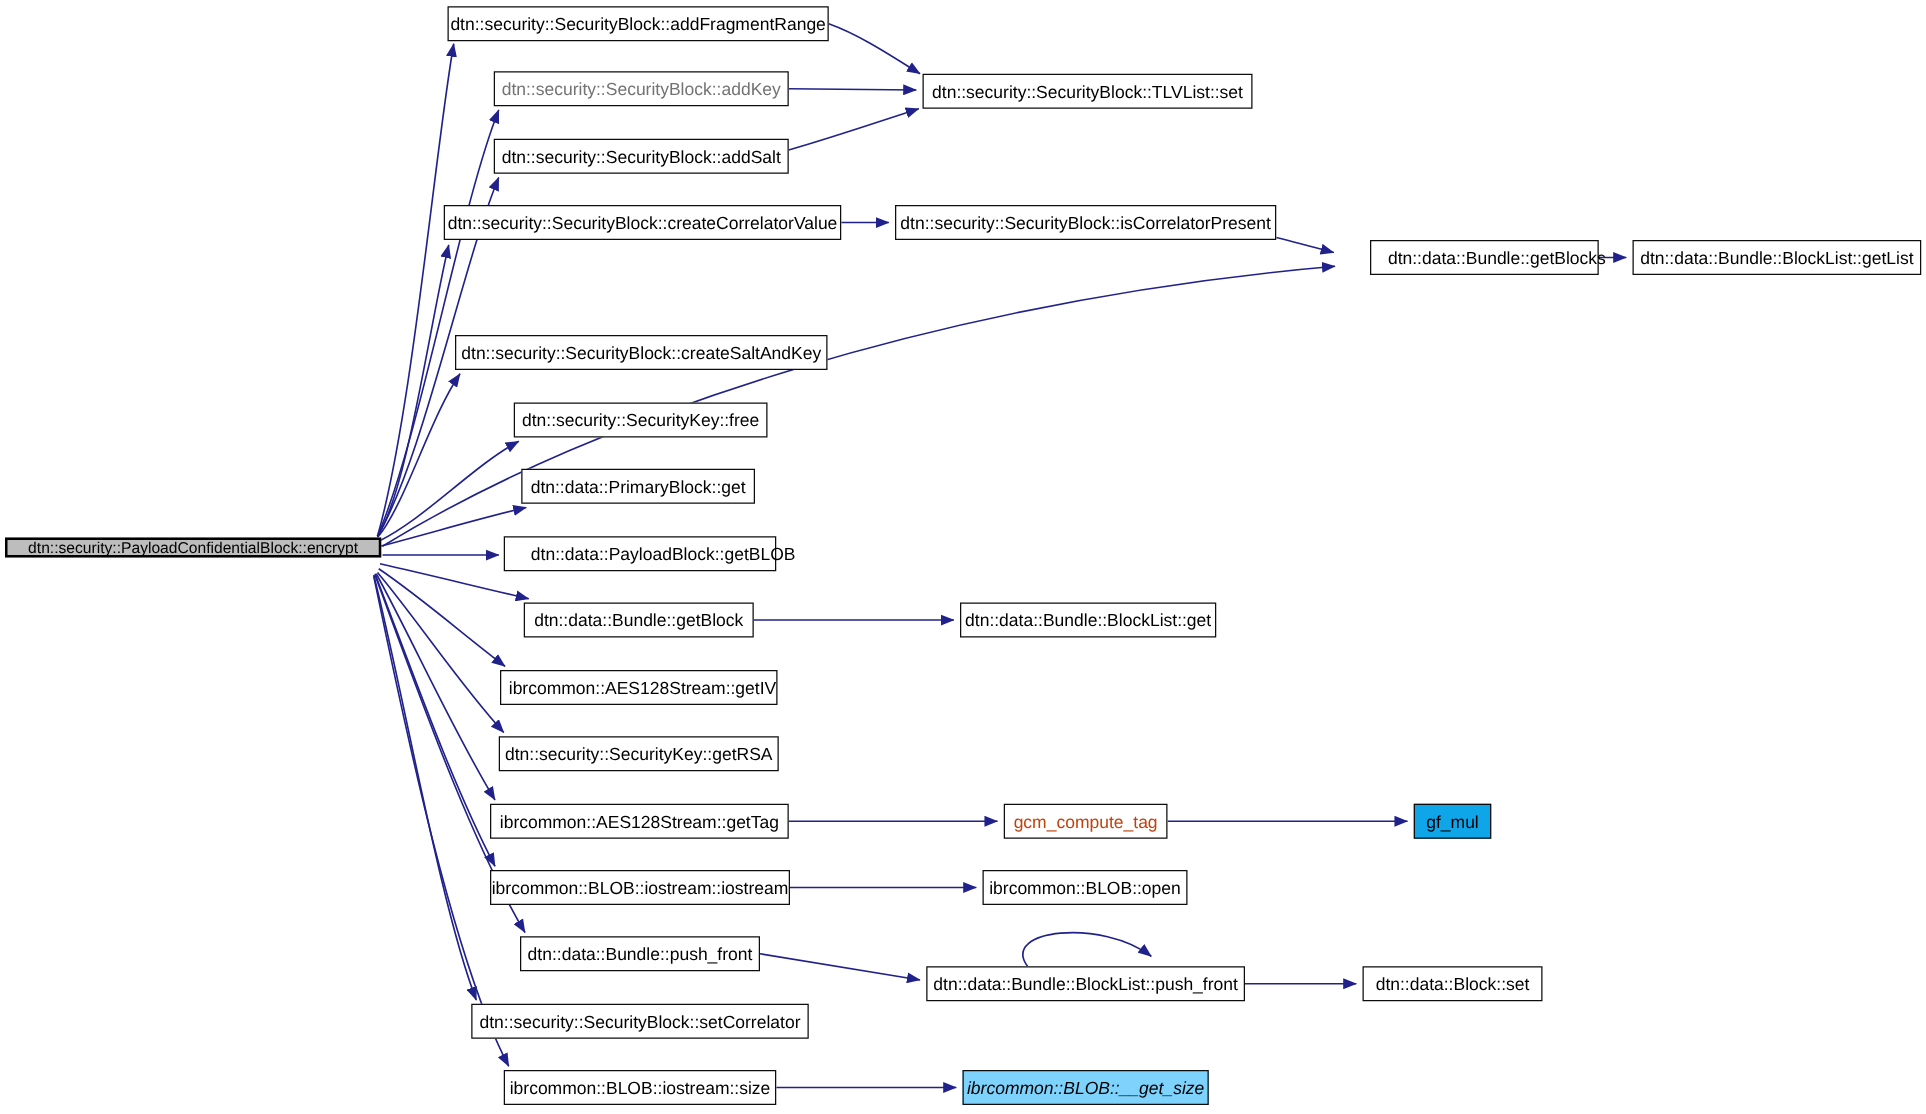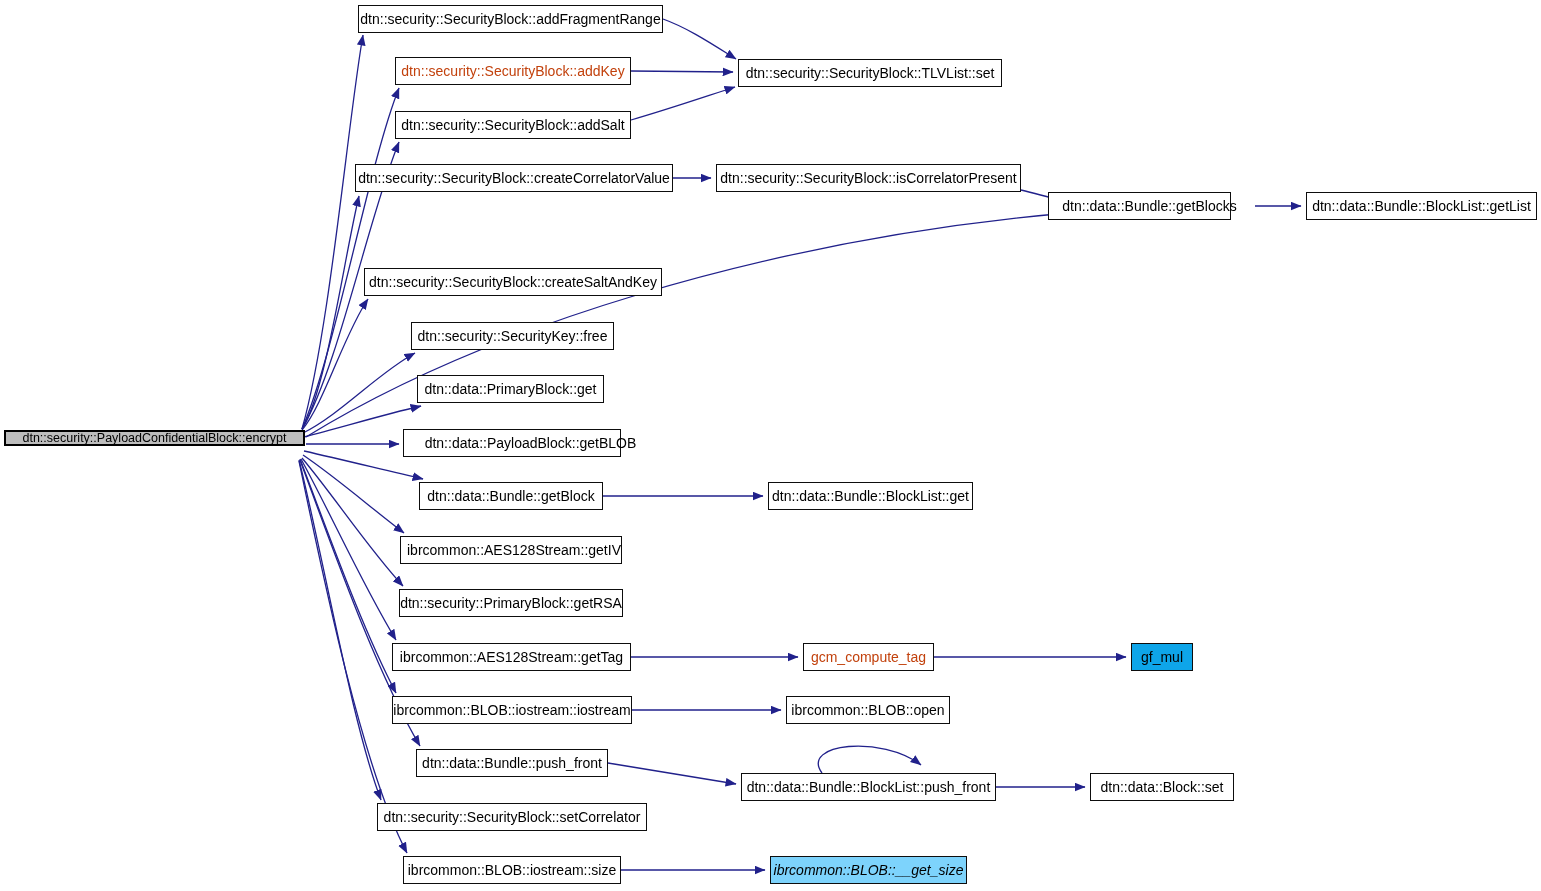--- a/index.html
+++ b/index.html
@@ -81,38 +81,38 @@
         <path d="M632,710 L781,710" class="edge" stroke="#21218b" marker-end="url(#arrowhead)"></path>
         <path d="M608,763 C651,770 694,777 736,784" class="edge" stroke="#21218b" marker-end="url(#arrowhead)"></path>
         <path d="M822,773 C800,743 882,735 921,765" class="edge" stroke="#21218b" marker-end="url(#arrowhead)"></path>
         <path d="M996,787 L1085,787" class="edge" stroke="#21218b" marker-end="url(#arrowhead)"></path>
         <path d="M621,870 L765,870" class="edge" stroke="#21218b" marker-end="url(#arrowhead)"></path>
       </g>
   </svg>
   <div id="node-layer">
       <div class="node root" style="left: 4px; top: 430px; width: 301px; height: 16px; background: rgb(189, 189, 189); border-color: rgb(0, 0, 0); color: rgb(0, 0, 0);">dtn::security::PayloadConfidentialBlock::encrypt</div>
       <div class="node" style="left: 358px; top: 5px; width: 305px; height: 28px; background: rgb(255, 255, 255); border-color: rgb(13, 13, 13); color: rgb(0, 0, 0);">dtn::security::SecurityBlock::addFragmentRange</div>
-      <div class="node" style="left: 395px; top: 57px; width: 236px; height: 28px; background: rgb(255, 255, 255); border-color: rgb(13, 13, 13); color: #c2410c;">dtn::security::SecurityBlock::addKey</div>
+      <div class="node" style="left: 395px; top: 57px; width: 236px; height: 28px; background: rgb(255, 255, 255); border-color: rgb(13, 13, 13); color: #737373;">dtn::security::SecurityBlock::addKey</div>
       <div class="node" style="left: 395px; top: 111px; width: 236px; height: 28px; background: rgb(255, 255, 255); border-color: rgb(13, 13, 13); color: rgb(0, 0, 0);">dtn::security::SecurityBlock::addSalt</div>
       <div class="node" style="left: 355px; top: 164px; width: 318px; height: 28px; background: rgb(255, 255, 255); border-color: rgb(13, 13, 13); color: rgb(0, 0, 0);">dtn::security::SecurityBlock::createCorrelatorValue</div>
       <div class="node" style="left: 364px; top: 268px; width: 298px; height: 28px; background: rgb(255, 255, 255); border-color: rgb(13, 13, 13); color: rgb(0, 0, 0);">dtn::security::SecurityBlock::createSaltAndKey</div>
       <div class="node" style="left: 411px; top: 322px; width: 203px; height: 28px; background: rgb(255, 255, 255); border-color: rgb(13, 13, 13); color: rgb(0, 0, 0);">dtn::security::SecurityKey::free</div>
       <div class="node" style="left: 417px; top: 375px; width: 187px; height: 28px; background: rgb(255, 255, 255); border-color: rgb(13, 13, 13); color: rgb(0, 0, 0);">dtn::data::PrimaryBlock::get</div>
       <div class="node" style="left: 403px; top: 429px; width: 218px; height: 28px; background: rgb(255, 255, 255); border-color: rgb(13, 13, 13); color: rgb(0, 0, 0); padding-left: 41px;">dtn::data::PayloadBlock::getBLOB</div>
       <div class="node" style="left: 419px; top: 482px; width: 184px; height: 28px; background: rgb(255, 255, 255); border-color: rgb(13, 13, 13); color: rgb(0, 0, 0);">dtn::data::Bundle::getBlock</div>
       <div class="node" style="left: 400px; top: 536px; width: 222px; height: 28px; background: rgb(255, 255, 255); border-color: rgb(13, 13, 13); color: rgb(0, 0, 0); padding-left: 10px;">ibrcommon::AES128Stream::getIV</div>
-      <div class="node" style="left: 399px; top: 589px; width: 224px; height: 28px; background: rgb(255, 255, 255); border-color: rgb(13, 13, 13); color: rgb(0, 0, 0);">dtn::security::PrimaryBlock::getRSA</div>
+      <div class="node" style="left: 399px; top: 589px; width: 224px; height: 28px; background: rgb(255, 255, 255); border-color: rgb(13, 13, 13); color: rgb(0, 0, 0);">dtn::security::SecurityKey::getRSA</div>
       <div class="node" style="left: 392px; top: 643px; width: 239px; height: 28px; background: rgb(255, 255, 255); border-color: rgb(13, 13, 13); color: rgb(0, 0, 0);">ibrcommon::AES128Stream::getTag</div>
       <div class="node" style="left: 392px; top: 696px; width: 240px; height: 28px; background: rgb(255, 255, 255); border-color: rgb(13, 13, 13); color: rgb(0, 0, 0);">ibrcommon::BLOB::iostream::iostream</div>
       <div class="node" style="left: 416px; top: 749px; width: 192px; height: 28px; background: rgb(255, 255, 255); border-color: rgb(13, 13, 13); color: rgb(0, 0, 0);">dtn::data::Bundle::push_front</div>
       <div class="node" style="left: 377px; top: 803px; width: 270px; height: 28px; background: rgb(255, 255, 255); border-color: rgb(13, 13, 13); color: rgb(0, 0, 0);">dtn::security::SecurityBlock::setCorrelator</div>
       <div class="node" style="left: 403px; top: 856px; width: 218px; height: 28px; background: rgb(255, 255, 255); border-color: rgb(13, 13, 13); color: rgb(0, 0, 0);">ibrcommon::BLOB::iostream::size</div>
       <div class="node" style="left: 738px; top: 59px; width: 264px; height: 28px; background: rgb(255, 255, 255); border-color: rgb(13, 13, 13); color: rgb(0, 0, 0);">dtn::security::SecurityBlock::TLVList::set</div>
       <div class="node" style="left: 716px; top: 164px; width: 305px; height: 28px; background: rgb(255, 255, 255); border-color: rgb(13, 13, 13); color: rgb(0, 0, 0);">dtn::security::SecurityBlock::isCorrelatorPresent</div>
-      <div class="node" style="left: 1048px; top: 192px; width: 183px; height: 28px; background: rgb(255, 255, 255); border-color: rgb(13, 13, 13); color: rgb(0, 0, 0); padding-left: 24px;">dtn::data::Bundle::getBlocks</div>
+      <div class="node" style="left: 1096px; top: 192px; width: 183px; height: 28px; background: rgb(255, 255, 255); border-color: rgb(13, 13, 13); color: rgb(0, 0, 0); padding-left: 24px;">dtn::data::Bundle::getBlocks</div>
       <div class="node" style="left: 1306px; top: 192px; width: 231px; height: 28px; background: rgb(255, 255, 255); border-color: rgb(13, 13, 13); color: rgb(0, 0, 0);">dtn::data::Bundle::BlockList::getList</div>
       <div class="node" style="left: 768px; top: 482px; width: 205px; height: 28px; background: rgb(255, 255, 255); border-color: rgb(13, 13, 13); color: rgb(0, 0, 0);">dtn::data::Bundle::BlockList::get</div>
       <div class="node" style="left: 803px; top: 643px; width: 131px; height: 28px; background: rgb(255, 255, 255); border-color: rgb(13, 13, 13); color: #c2410c;">gcm_compute_tag</div>
       <div class="node" style="left: 1131px; top: 643px; width: 62px; height: 28px; background: #0ea5e9; border-color: rgb(13, 13, 13); color: rgb(0, 0, 0);">gf_mul</div>
       <div class="node" style="left: 786px; top: 696px; width: 164px; height: 28px; background: rgb(255, 255, 255); border-color: rgb(13, 13, 13); color: rgb(0, 0, 0);">ibrcommon::BLOB::open</div>
       <div class="node" style="left: 741px; top: 773px; width: 255px; height: 28px; background: rgb(255, 255, 255); border-color: rgb(13, 13, 13); color: rgb(0, 0, 0);">dtn::data::Bundle::BlockList::push_front</div>
       <div class="node" style="left: 1090px; top: 773px; width: 144px; height: 28px; background: rgb(255, 255, 255); border-color: rgb(13, 13, 13); color: rgb(0, 0, 0);">dtn::data::Block::set</div>
       <div class="node" style="left: 770px; top: 856px; width: 197px; height: 28px; background: #7dd3fc; border-color: rgb(13, 13, 13); color: rgb(0, 0, 0); font-style: italic;">ibrcommon::BLOB::__get_size</div>
     </div>
 </div>

